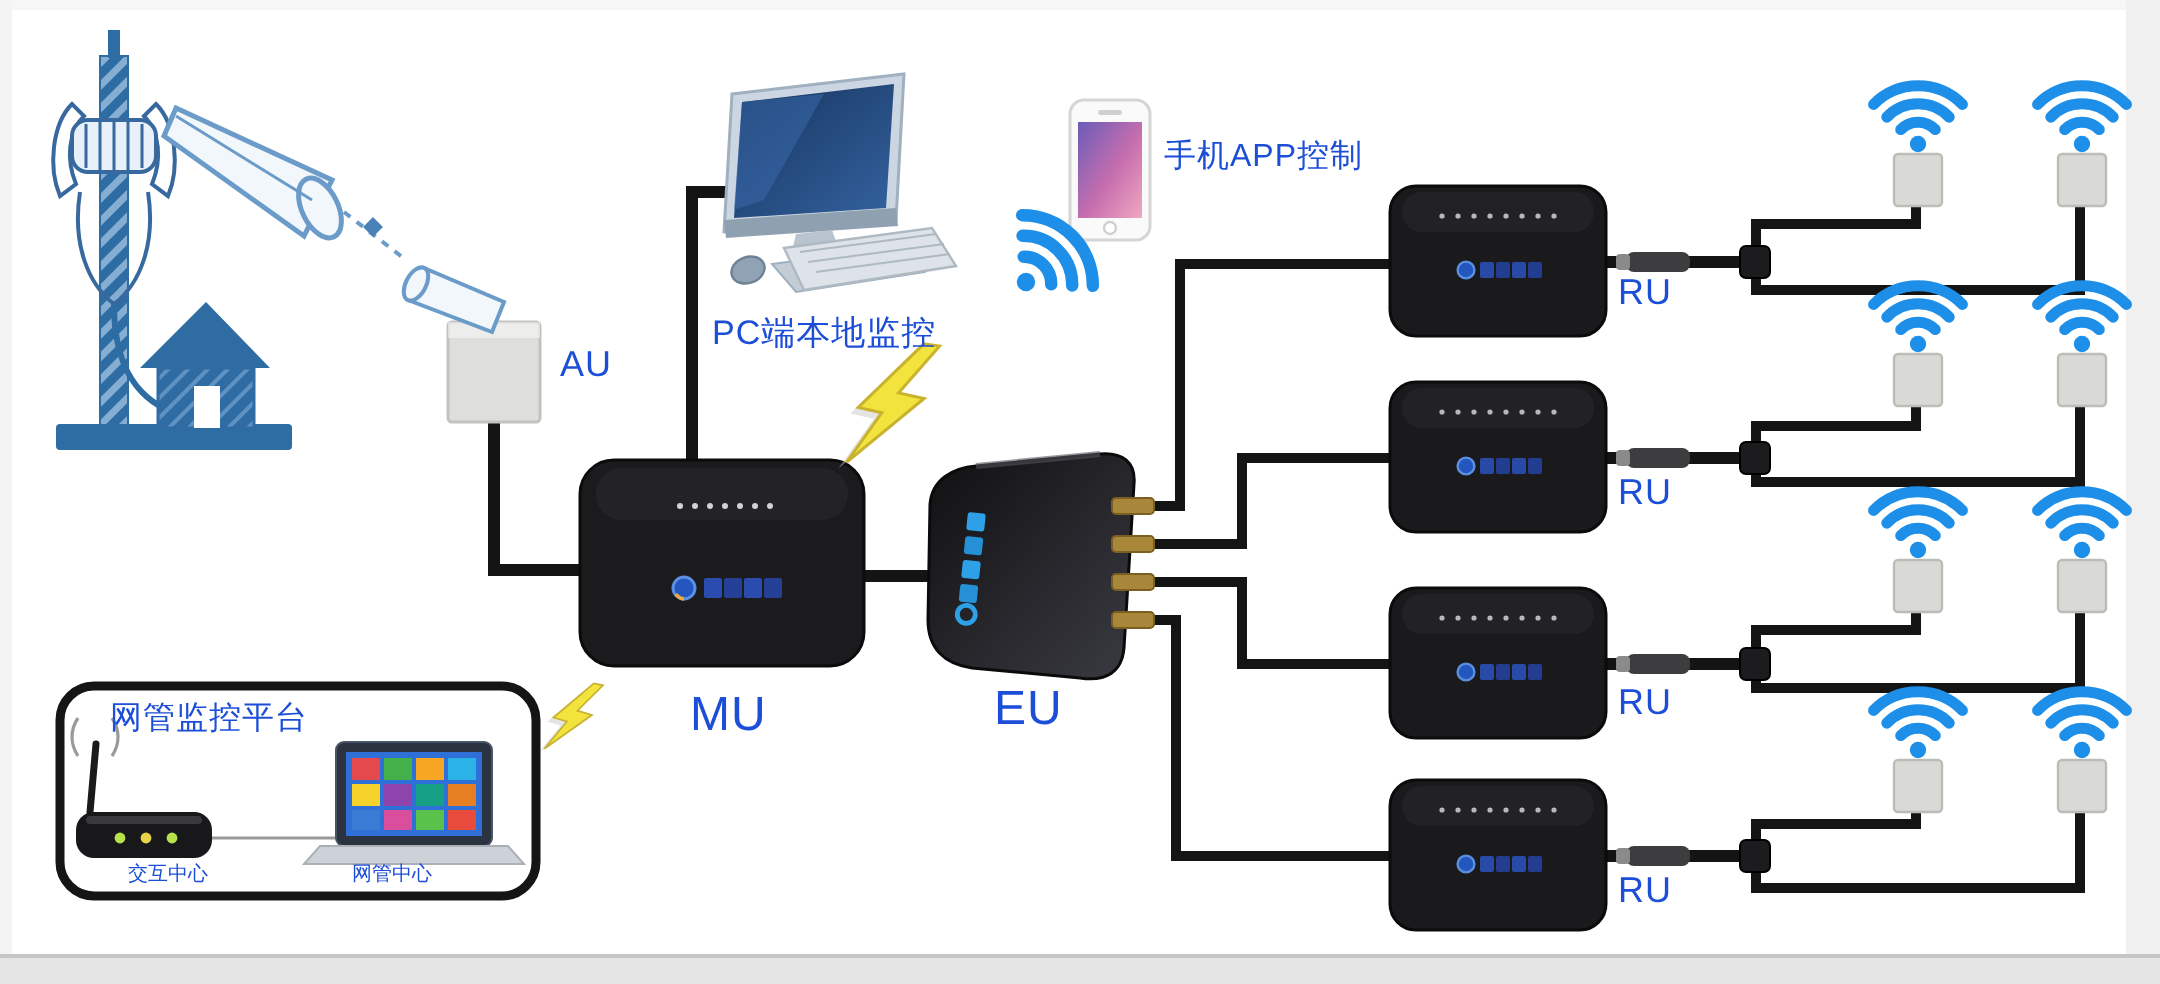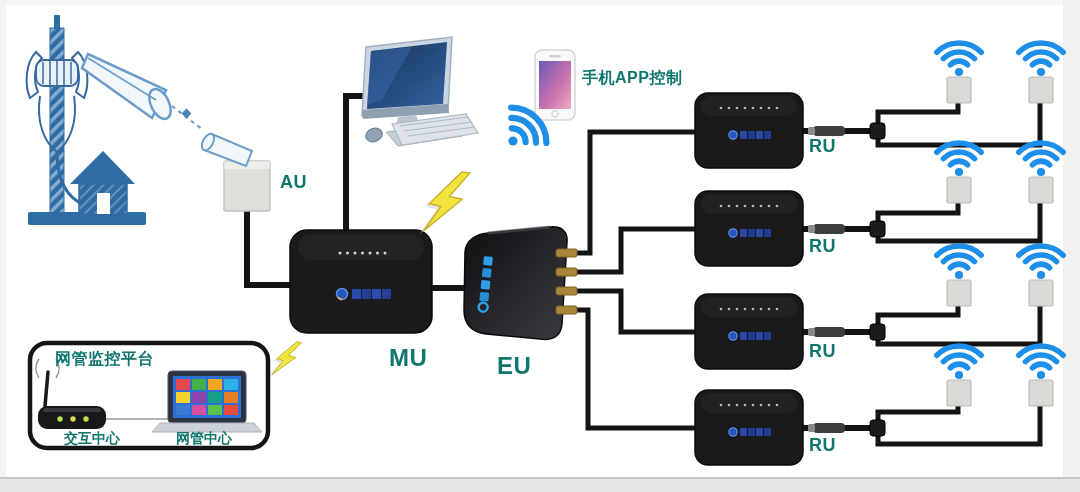--- a/index.html
+++ b/index.html
@@ -3,26 +3,26 @@
 <meta charset="utf-8">
 <style>
   html,body{margin:0;padding:0;background:#ededed;}
   .stage{position:relative;width:1080px;height:492px;background:#ffffff;overflow:hidden;
          font-family:"Liberation Sans","DejaVu Sans",sans-serif;}
   .edge-top{position:absolute;left:0;top:0;width:1080px;height:5px;background:#f6f6f6;}
   .edge-left{position:absolute;left:0;top:0;width:6px;height:477px;background:#f4f4f4;}
   .edge-right{position:absolute;left:1063px;top:0;width:17px;height:477px;background:#f0f0f0;}
   .edge-bottom{position:absolute;left:0;top:477px;width:1080px;height:15px;background:#e5e5e5;border-top:2px solid #c6c6c6;}
   svg.art{position:absolute;left:0;top:0;}
-  .lbl{position:absolute;color:#0f766e;font-weight:bold;white-space:nowrap;letter-spacing:.5px;}
+  .lbl{position:absolute;color:#1d4ed8;font-weight:normal;white-space:nowrap;letter-spacing:.5px;}
   .lbl-unit{font-size:18px;}
   .lbl-unit-lg{font-size:24px;}
   .lbl-cn{font-size:17px;}
   .lbl-cn-sm{font-size:16px;}
-  .lbl-tiny{font-size:14px;letter-spacing:0;}
+  .lbl-tiny{font-size:10px;letter-spacing:0;}
   .wifi{color:#1e8fe8;}
 </style>
 </head>
 <body>
 
 <div class="stage">
   <div class="edge-top"></div>
   <div class="edge-left"></div>
   <div class="edge-right"></div>
 
@@ -301,25 +301,26 @@
             <rect x="192" y="405" width="14" height="10" fill="#d94f9e"></rect>
           <rect x="208" y="405" width="14" height="10" fill="#58c24a"></rect>
             <rect x="224" y="405" width="14" height="10" fill="#e74c3c"></rect>
         </g>
         <polygon points="160,423 254,423 262,432 152,432" fill="#cdd2d8" stroke="#aab0b6" stroke-width="1"></polygon>
       </g>
     </g>
   </svg>
 
   <div class="lbl lbl-unit" style="left:280px;top:172px;">AU</div>
-  <div class="lbl lbl-unit-lg" style="left:345px;top:344px;margin-left:44px;">MU</div>
-  <div class="lbl lbl-unit-lg" style="left:497px;top:352px;">EU</div>
+  <div class="lbl lbl-unit-lg" style="left:345px;top:344px;">MU</div>
+  <div class="lbl lbl-unit-lg" style="left:497px;top:341px;">EU</div>
   <div class="lbl lbl-unit" style="left:809px;top:136px;">RU</div>
   <div class="lbl lbl-unit" style="left:809px;top:236px;">RU</div>
   <div class="lbl lbl-unit" style="left:809px;top:341px;">RU</div>
   <div class="lbl lbl-unit" style="left:809px;top:435px;">RU</div>
+  <div class="lbl lbl-cn" style="left:356px;top:155px;">PC端本地监控</div>
   <div class="lbl lbl-cn-sm" style="left:582px;top:68px;">手机APP控制</div>
   <div class="lbl lbl-cn-sm" style="left:55px;top:349px;">网管监控平台</div>
   <div class="lbl lbl-tiny" style="left:64px;top:430px;">交互中心</div>
   <div class="lbl lbl-tiny" style="left:176px;top:430px;text-align:center;">网管中心</div>
 
   <div class="edge-bottom"></div>
 </div>
 
 </body></html>

